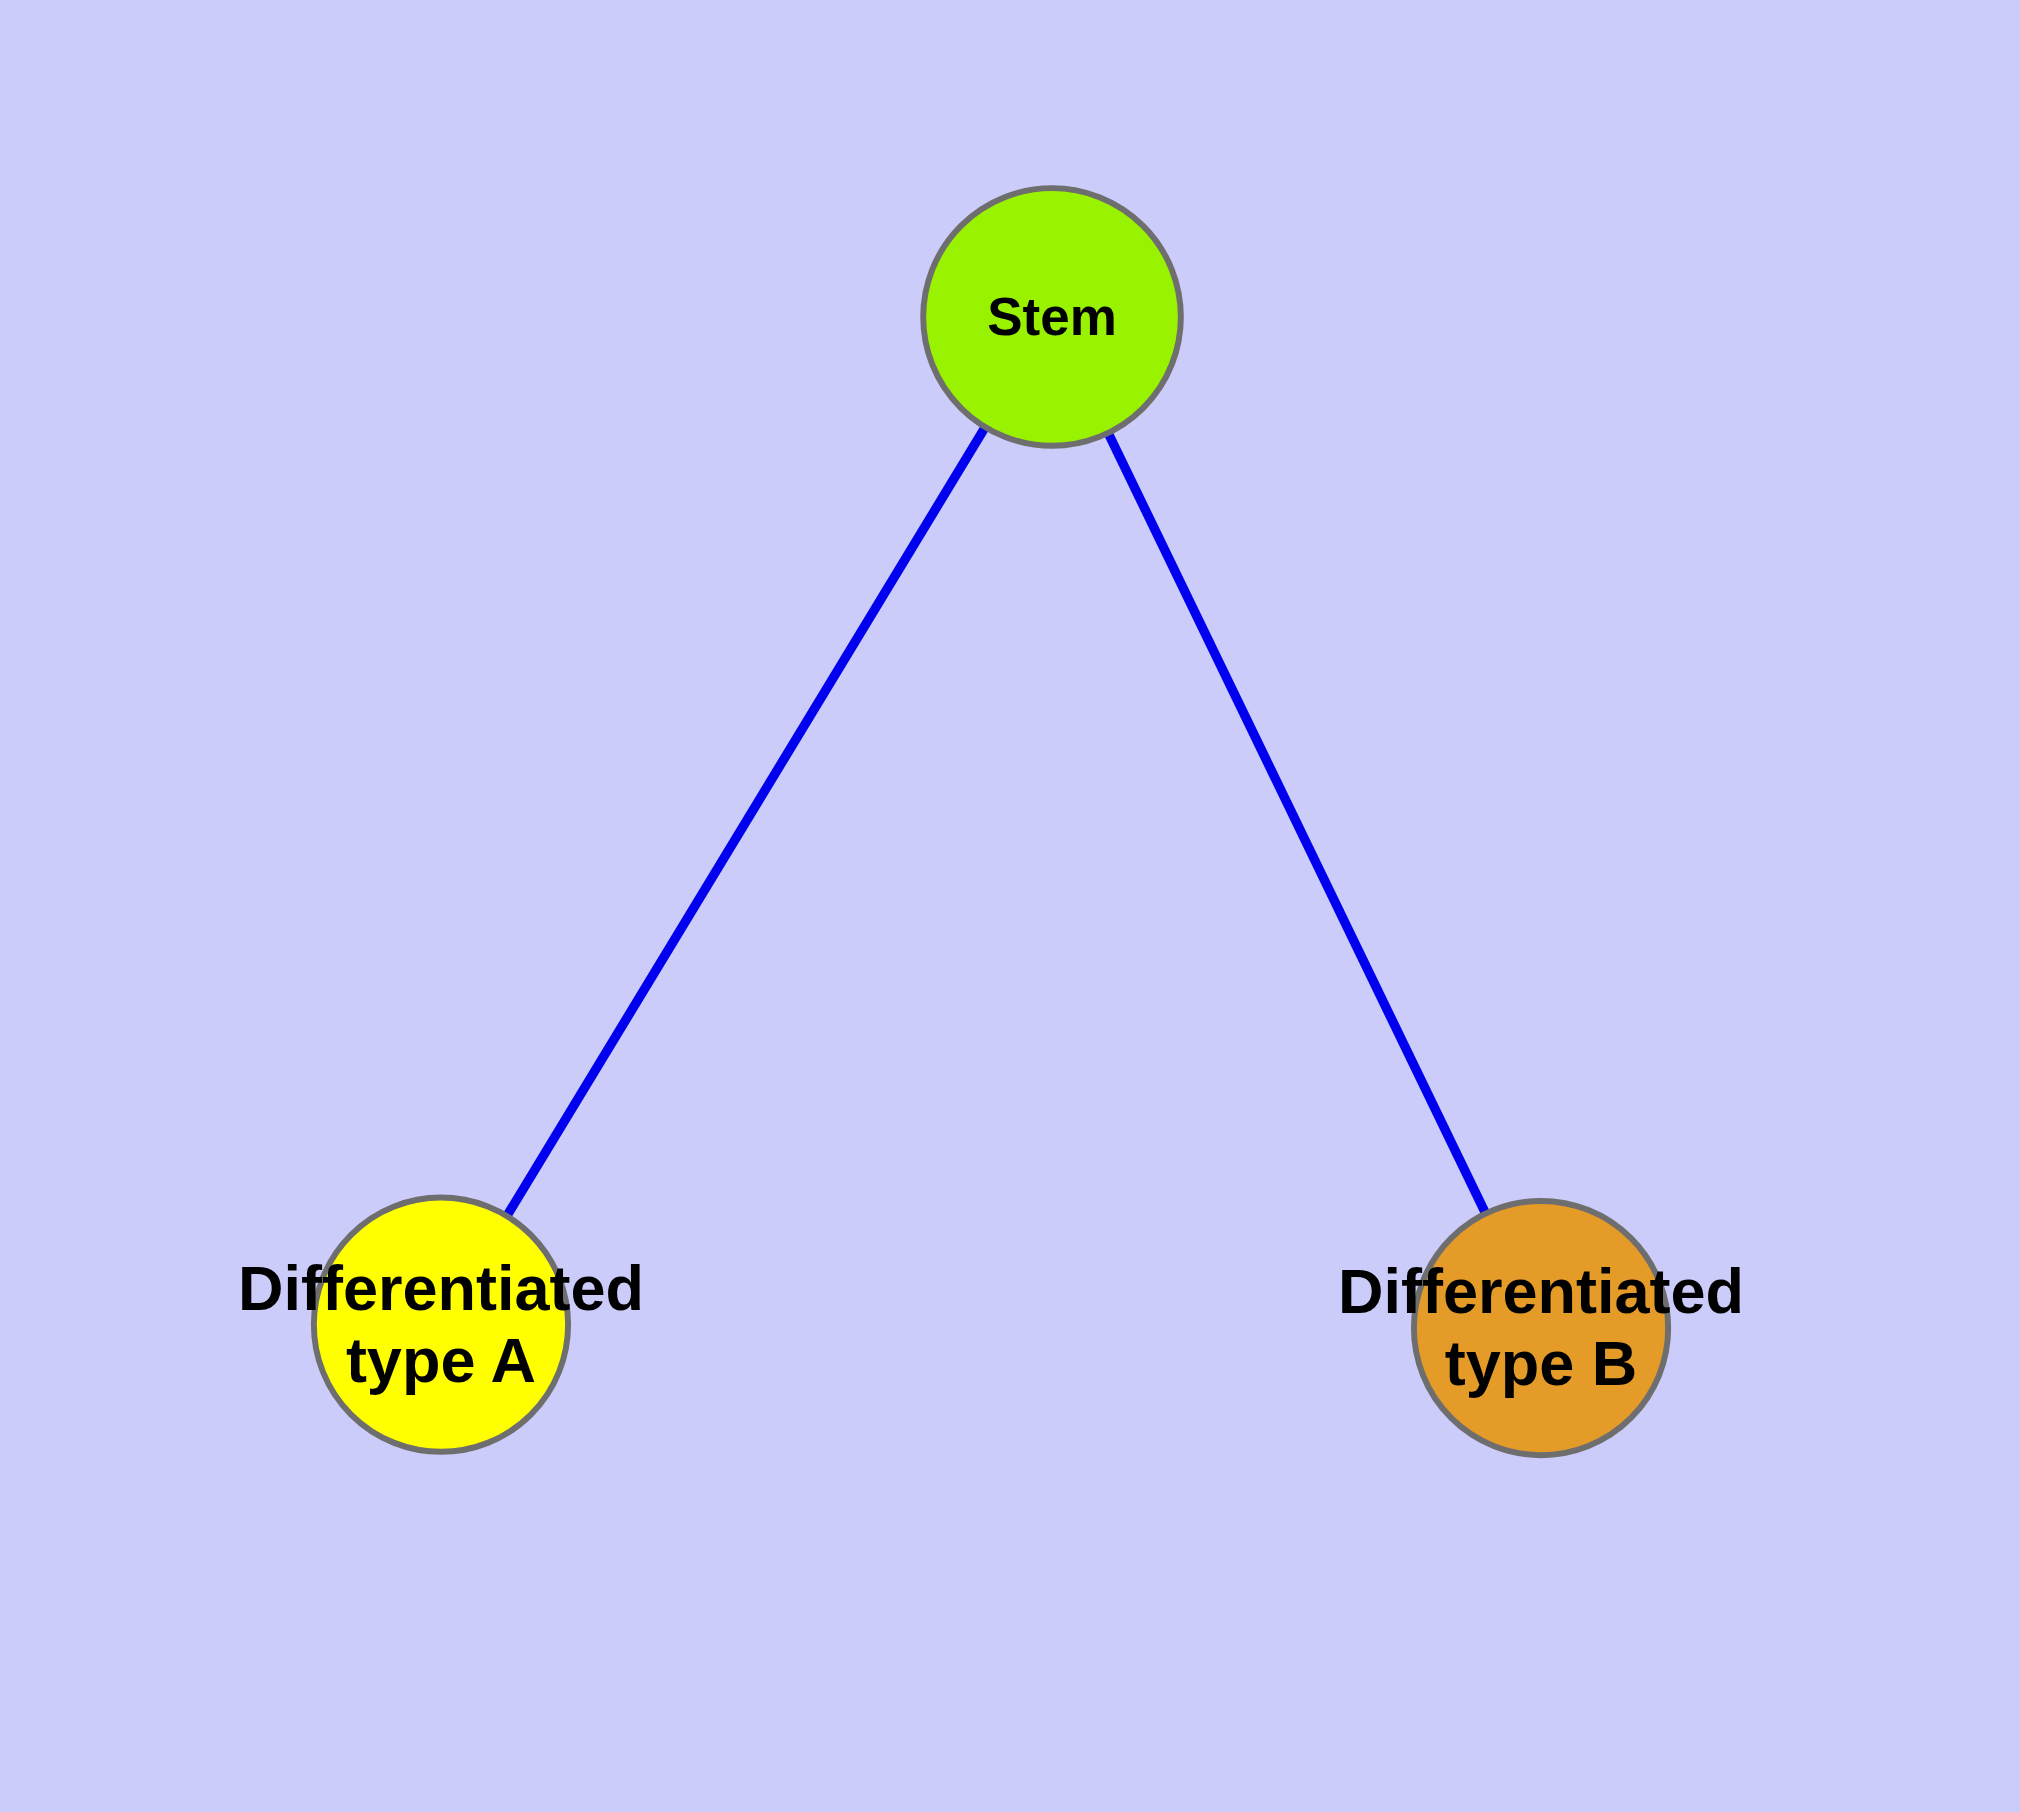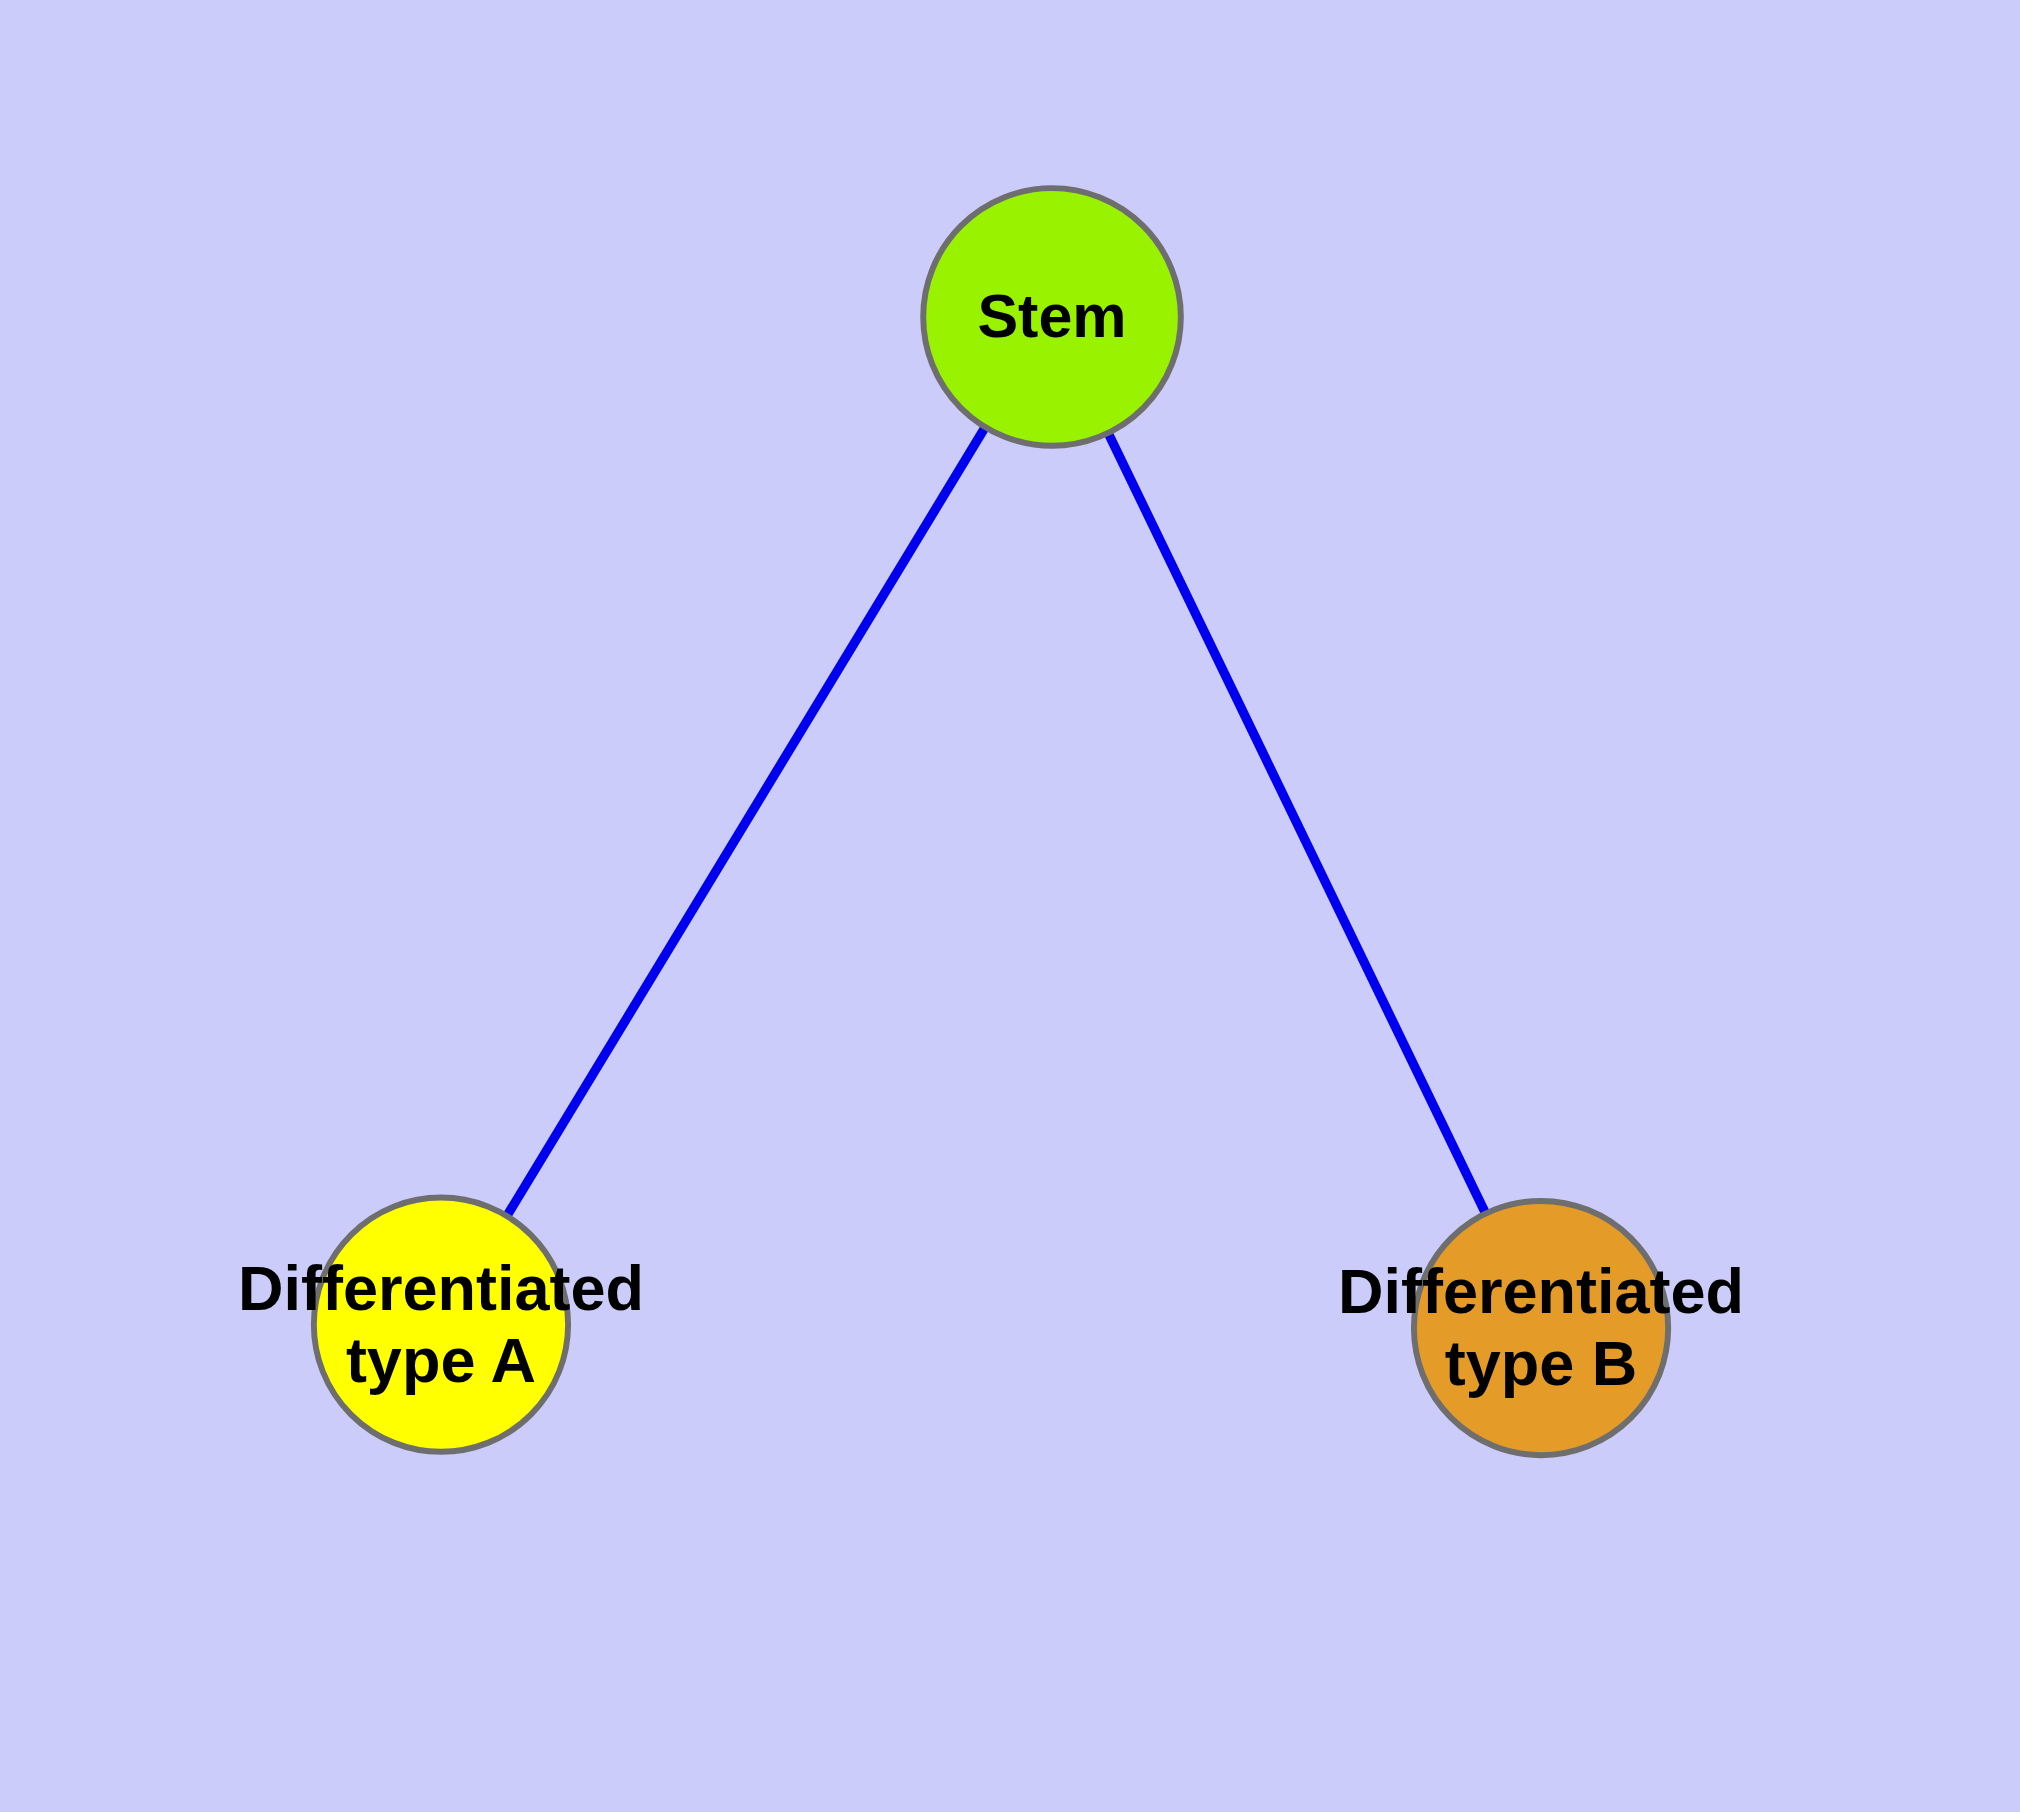--- a/index.html
+++ b/index.html
@@ -54,21 +54,21 @@
     </g>
 
     <g>
       <circle class="graph-node" cx="1241" cy="374" r="152" fill="#99f200" stroke="#6e6e6e" stroke-width="7"></circle>
       <circle class="graph-node" cx="520" cy="1563" r="150" fill="#ffff00" stroke="#6e6e6e" stroke-width="7"></circle>
       <circle class="graph-node" cx="1818" cy="1567" r="150" fill="#e59b28" stroke="#6e6e6e" stroke-width="7"></circle>
     </g>
 
   </svg>
 
-  <div class="node-label label-stem" style="left: 1052px; top: 317px; color: rgb(0, 0, 0); font-size: 61px;">Stem</div>
+  <div class="node-label label-stem" style="left: 1052px; top: 317px; color: rgb(0, 0, 0); font-size: 53px;">Stem</div>
 
   <div class="node-label label-diffa" style="left: 441px; top: 1325px; color: rgb(0, 0, 0); font-size: 63px;">Differentiated
 type A</div>
 
   <div class="node-label label-diffb" style="left: 1541px; top: 1328px; color: rgb(0, 0, 0); font-size: 63px;">Differentiated
 type B</div>
 
 </div>
 
 

